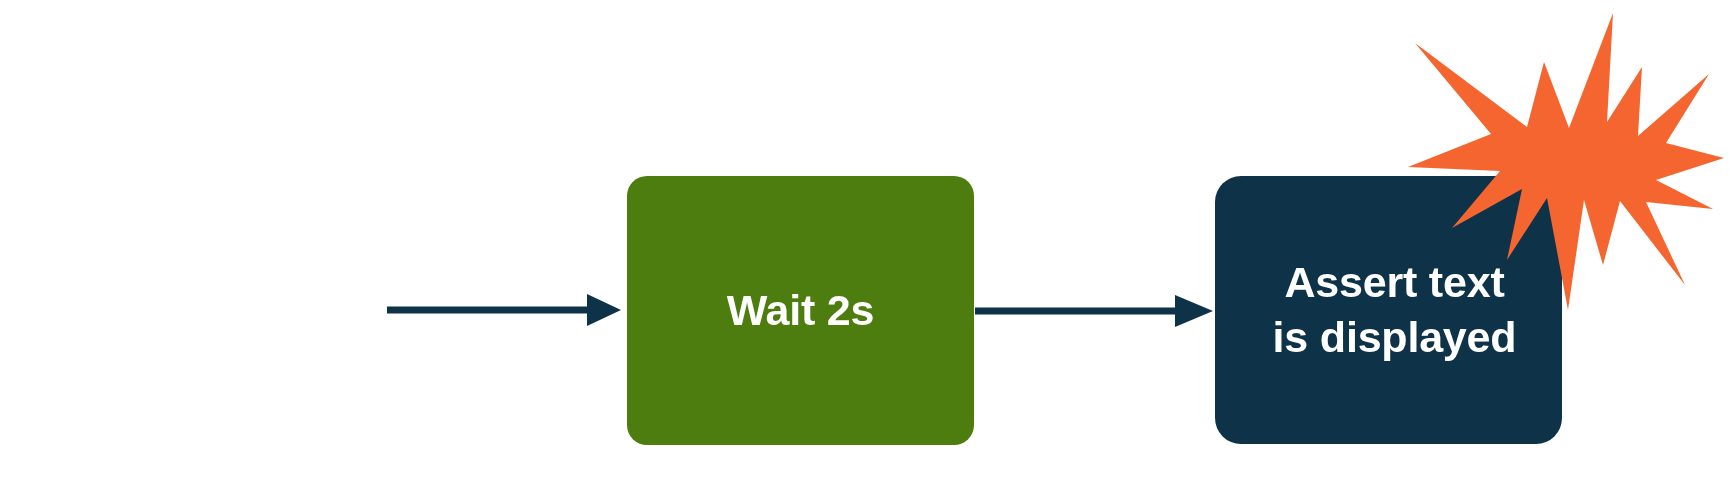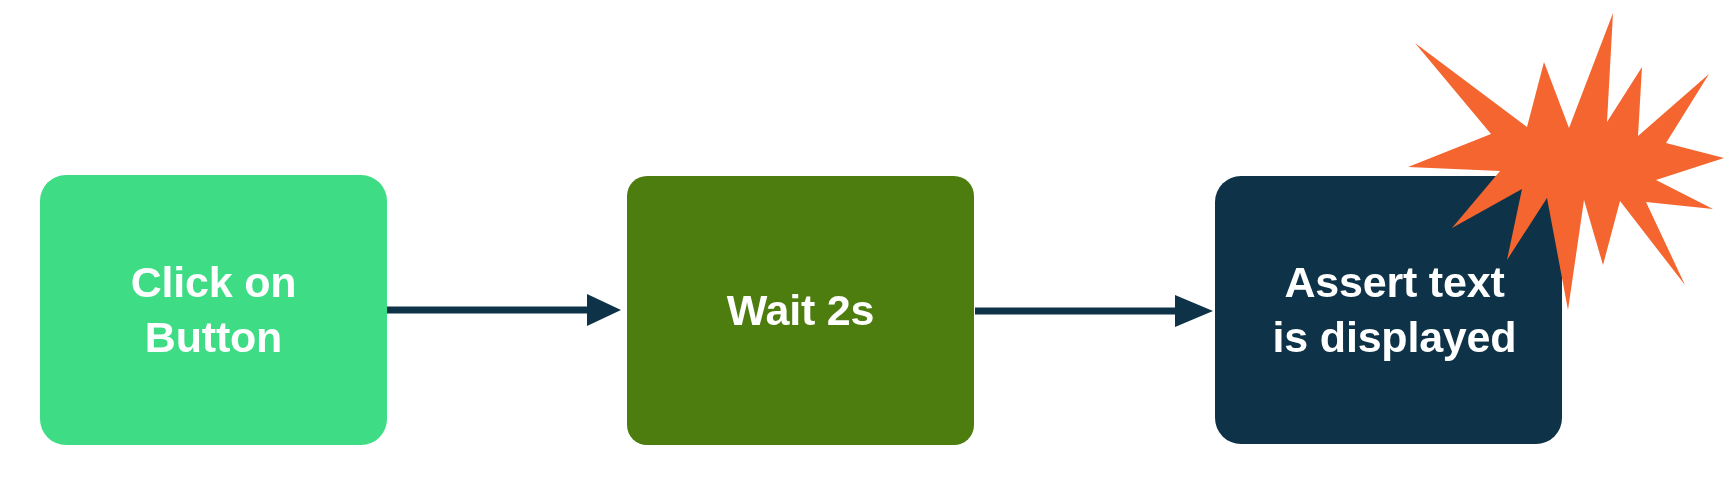--- a/index.html
+++ b/index.html
@@ -79,24 +79,20 @@
   <svg id="connector-1" class="connector" width="240" height="40" viewBox="0 0 240 40">
     <line x1="0" y1="20" x2="206" y2="20" stroke="#0E3348" stroke-width="7"></line>
     <polygon points="200,4 234,20 200,36" fill="#0E3348"></polygon>
   </svg>
 
   <svg id="connector-2" class="connector" width="240" height="40" viewBox="0 0 240 40">
     <line x1="0" y1="21" x2="206" y2="21" stroke="#0E3348" stroke-width="7"></line>
     <polygon points="200,5 238,21 200,37" fill="#0E3348"></polygon>
   </svg>
 
-  <div id="node-click" class="node">
-    <span class="node-label">Click on
-Button</span>
-  </div>
 
   <div id="node-wait" class="node">
     <span class="node-label">Wait 2s</span>
   </div>
 
   <div id="node-assert" class="node">
     <span class="node-label">Assert text
 is displayed</span>
   </div>
 

